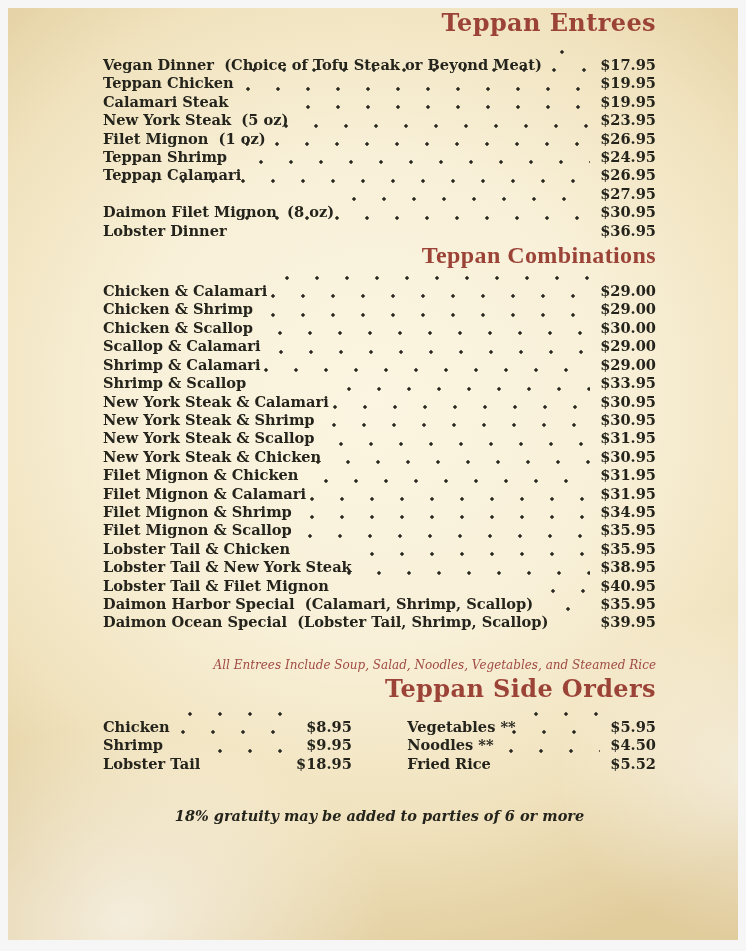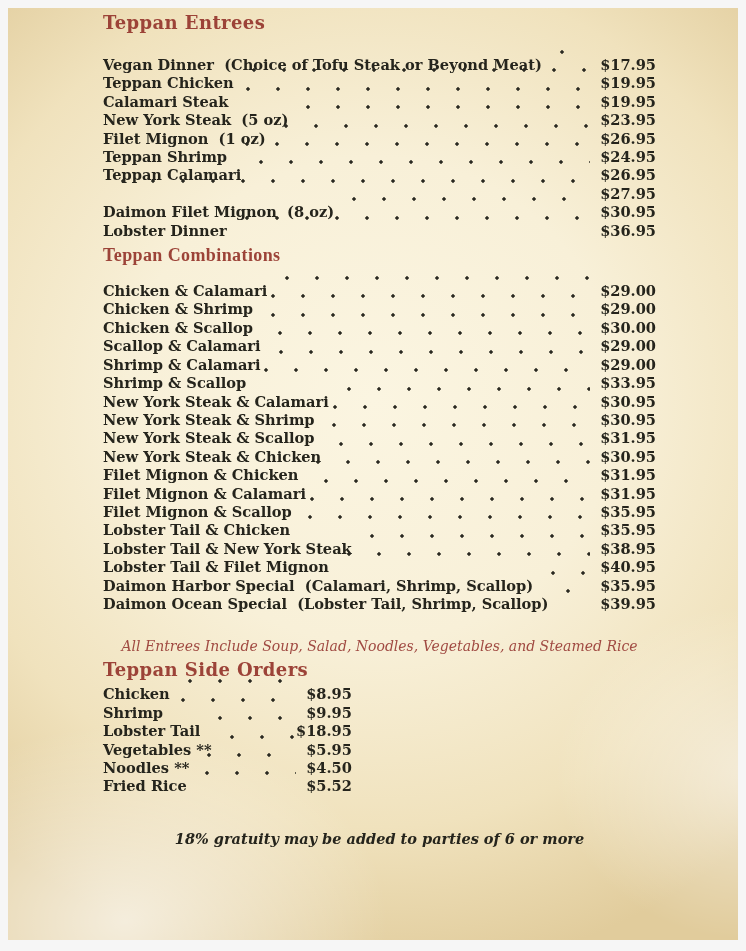--- a/index.html
+++ b/index.html
@@ -14,44 +14,44 @@
     position:absolute;left:8px;top:8px;width:730px;height:932px;
     background:
       radial-gradient(60% 35% at 16% 98%, rgba(255,255,255,0.65) 0%, rgba(255,255,255,0) 60%),
       radial-gradient(45% 30% at 102% 82%, rgba(255,255,255,0.55) 0%, rgba(255,255,255,0) 60%),
       radial-gradient(80% 62% at 50% 42%, #fbf5e1 0%, #f8f0d8 42%, #f0e2bd 74%, #e1cc9c 100%);
     overflow:hidden;
   }
   .content{padding:0 82px 0 95px;}
   h1.section-title{
     margin:0;
-    font-size:18px;line-height:30px;font-weight:700;
-    color:#9c4338;text-align:left;letter-spacing:0.4px;
+    font-size:24px;line-height:30px;font-weight:700;
+    color:#9c4338;text-align:right;letter-spacing:0.4px;
   }
   .mt-entrees{margin-top:52px;}
   .mt-combos{margin-top:12px;font-family:Liberation Serif, serif;}
   .mt-sides{margin-top:14px;}
   .items{margin-top:18px;}
   .items.combos{margin-top:12px;}
   .row{
     display:flex;align-items:flex-start;
     line-height:18.4px;font-size:14.6px;font-weight:700;color:#25241c;
   }
   .iname,.price{white-space:pre;}
   .leader{flex:1 1 auto;position:relative;margin:0 10px 0 14px;min-width:14px;}
   .leader::after{
     content:"";position:absolute;left:4px;right:0;bottom:2px;height:4px;
     background-image:radial-gradient(circle at 2px 2px,#2a2921 1.45px,rgba(0,0,0,0) 1.9px);
     background-size:30px 4px;background-repeat:repeat-x;
   }
   .note{
-    margin:24px 0 0 0;text-align:center;
-    font-style:italic;font-size:14px;line-height:18px;color:#a04a42;font-weight:400;
-  }
-  .two-col{display:flex;justify-content:space-between;flex-direction:column;}
+    margin:24px 0 0 0;text-align:right;
+    font-style:italic;font-size:12px;line-height:18px;color:#a04a42;font-weight:400;
+  }
+  .two-col{display:flex;justify-content:space-between;margin-top:14px;}
   .two-col .col{width:45%;}
   .footer-note{
     margin:34px 0 0 0;text-align:center;
     font-size:14.5px;line-height:18px;color:#25241c;font-weight:700;font-style:italic;
   }
 </style>
 </head>
 <body>
 
 <div class="page">
@@ -169,20 +169,25 @@
             <span class="iname">Filet Mignon &amp; Chicken</span>
             <span class="leader"></span>
             <span class="price">$31.95</span>
           </div>
           <div class="row">
             <span class="iname">Filet Mignon &amp; Calamari</span>
             <span class="leader"></span>
             <span class="price">$31.95</span>
           </div>
           <div class="row">
+            <span class="iname">Filet Mignon &amp; Shrimp</span>
+            <span class="leader"></span>
+            <span class="price">$34.95</span>
+          </div>
+          <div class="row">
             <span class="iname">Filet Mignon &amp; Scallop</span>
             <span class="leader"></span>
             <span class="price">$35.95</span>
           </div>
           <div class="row">
             <span class="iname">Lobster Tail &amp; Chicken</span>
             <span class="leader"></span>
             <span class="price">$35.95</span>
           </div>
           <div class="row">

